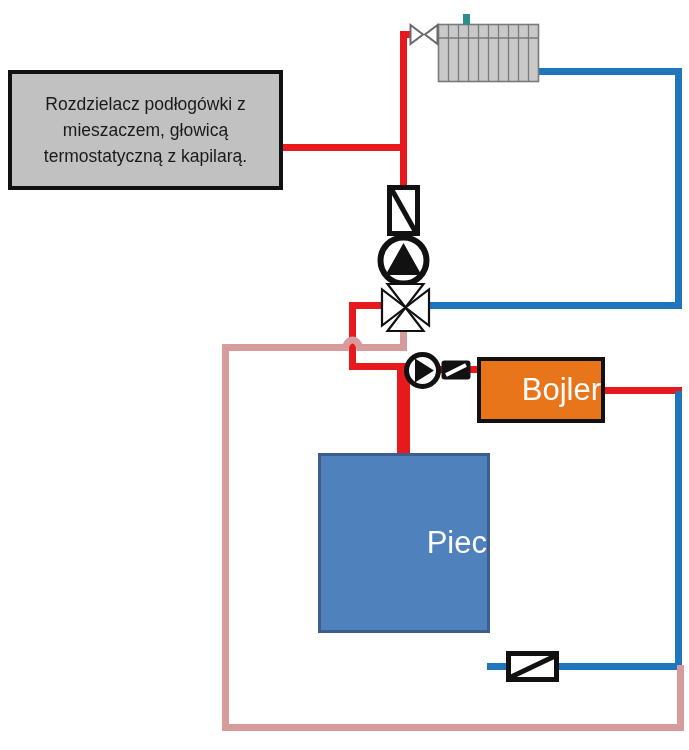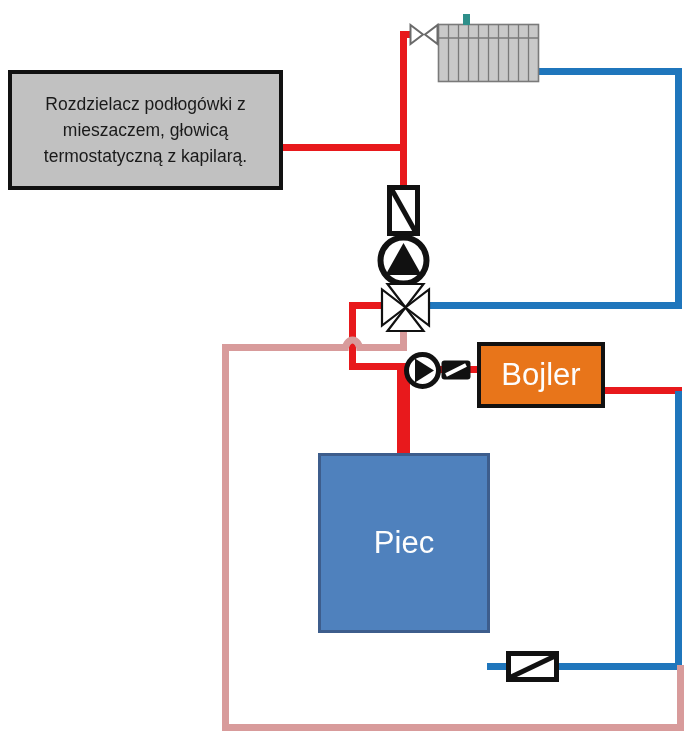--- a/index.html
+++ b/index.html
@@ -6,31 +6,31 @@
   body{
     width:689px;height:750px;position:relative;overflow:hidden;
     background:var(--canvas_bg,#fff);
     font-family:"Liberation Sans", sans-serif;
   }
   .pipe{position:absolute;z-index:1;}
   .red{background:var(--pipe_hot,#e8191c);}
   .blue{background:var(--pipe_return_cold,#1f76bc);}
   .pink{background:var(--pipe_floor_loop,#d89b9b);}
   .sym{position:absolute;z-index:3;}
-  .box{position:absolute;z-index:2;display:flex;align-items:center;justify-content:center;
+  .box{position:absolute;z-index:2;display:flex;align-items:center;justify-content:flex-end;
        box-sizing:border-box;text-align:center;}
   .manifold-box{
     left:8px;top:70px;width:275px;height:120px;
     background:var(--label_box_fill,#c1c1c1);
     border:4px solid var(--label_box_border,#111);
     color:var(--label_text,#1a1a1a);
     font-size:17.5px;line-height:1.5;padding:4px 14px;
   }
   .dhw-box{
-    left:477px;top:342px;width:128px;height:66px;
+    left:477px;top:357px;width:128px;height:66px;
     background:var(--dhw_fill,#e8751a);
     border:4px solid var(--dhw_border,#111);
     color:var(--box_text_light,#fdfdfd);
     font-size:31px;
   }
   .furnace-box{
     left:318px;top:453px;width:172px;height:180px;
     background:var(--furnace_fill,#4f81bd);
     border:3px solid var(--furnace_border,#3d5d8c);
     color:var(--box_text_light,#fdfdfd);

